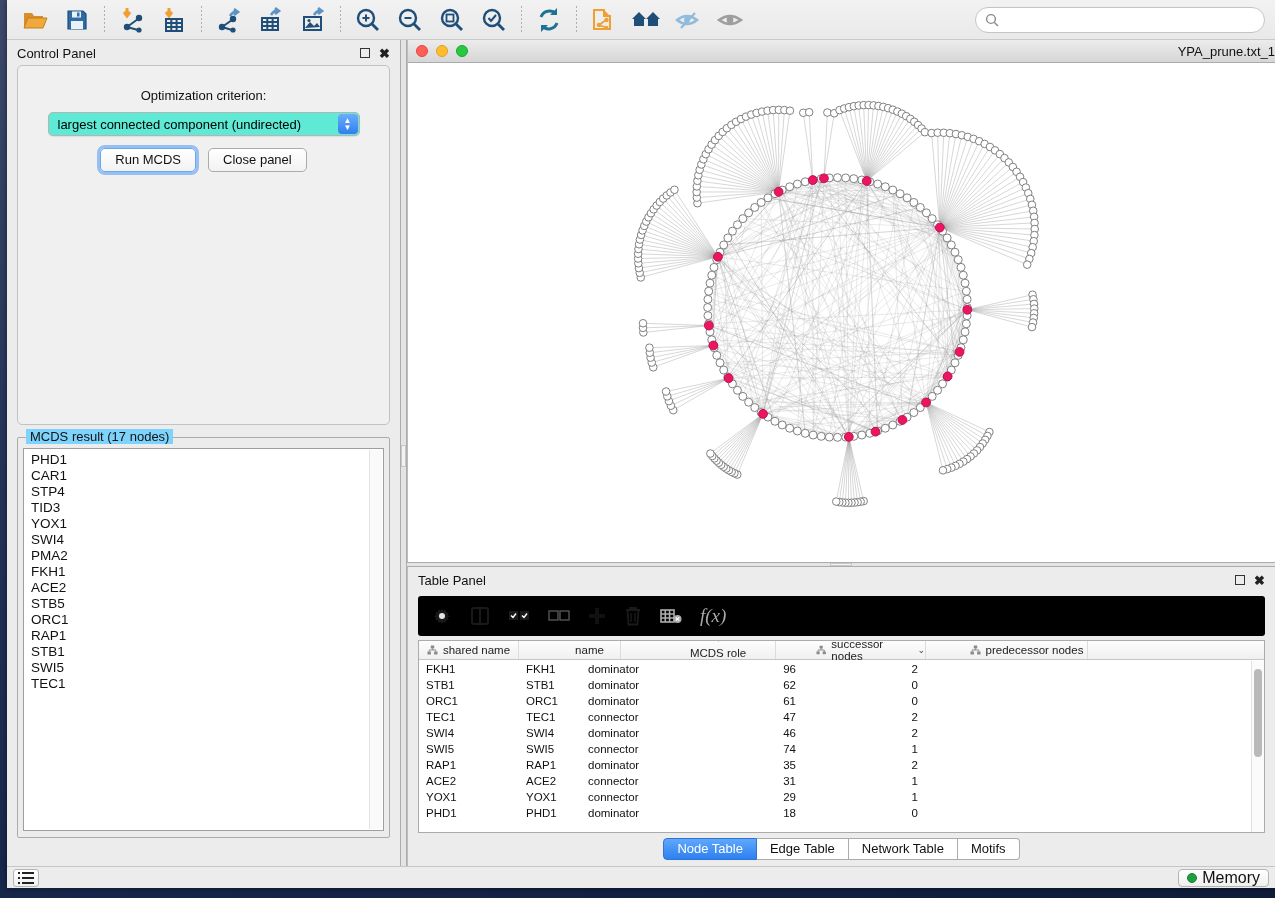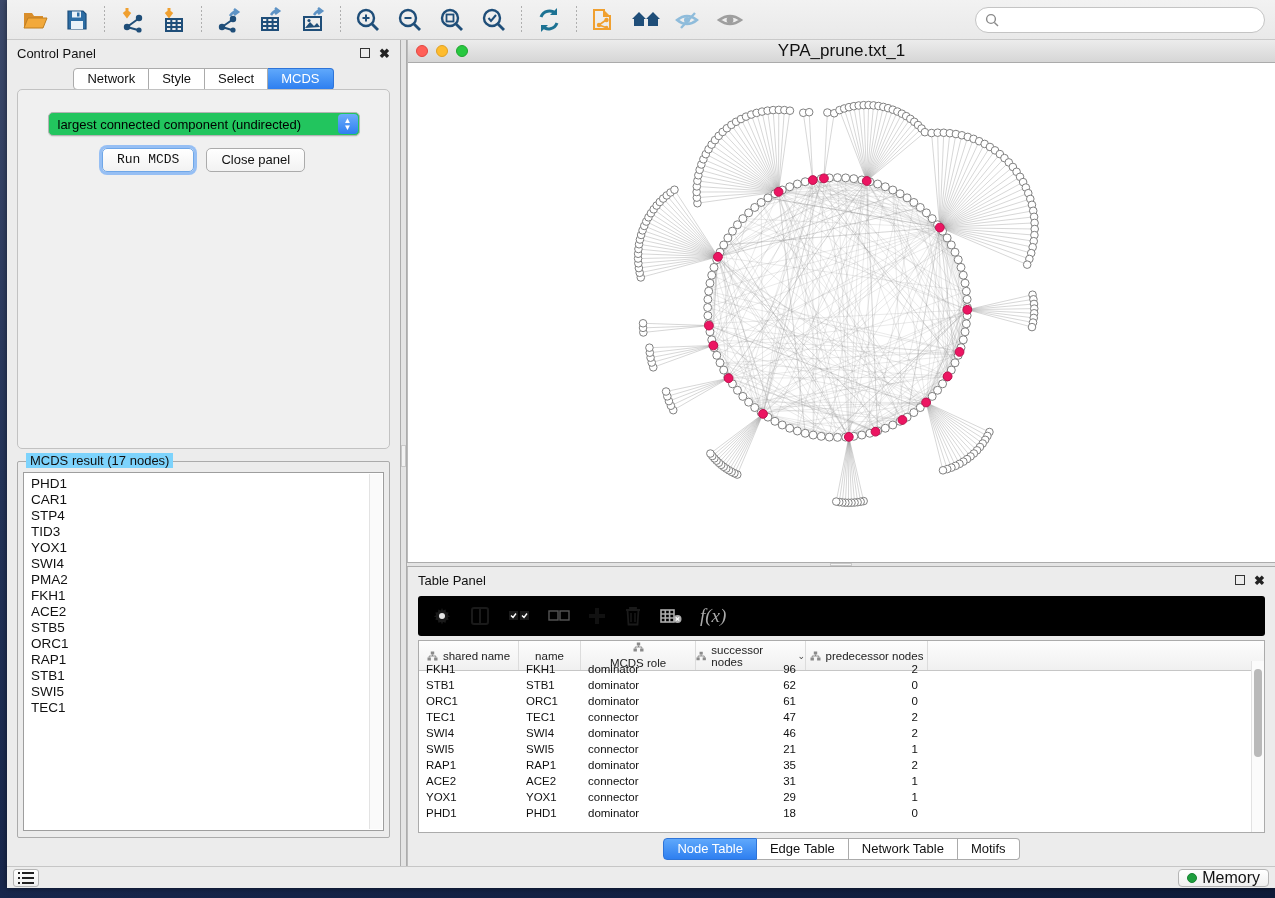--- a/index.html
+++ b/index.html
@@ -36,30 +36,30 @@
   .tabs-row { display:flex; justify-content:center; flex:0 0 auto; margin-top:2px; }
   .mac-tab { font-size:13px; color:#111; background:#FFF; border:1px solid #ABABAB; border-left-width:0;
     padding:2px 13px 3px; }
   .mac-tab:first-child { border-left-width:1px; border-radius:4px 0 0 4px; }
   .mac-tab:last-child { border-radius:0 4px 4px 0; }
   .mac-tab.active { background:linear-gradient(#5FA8FB,#2E7FF0); border-color:#2E74D8; color:#FFF; }
 
   .cp-content { margin:-1px 10px 0; height:360px; background:#F0F0F0; border:1px solid #C2C2C2;
     border-radius:5px; flex:0 0 auto; padding-top:22px; }
   .opt-label { text-align:center; font-size:13px; color:#111; margin-bottom:9px; }
-  .criterion-select { margin:0 auto; width:312px; height:24px; background:#22c55e; border:1px solid #B4B4B4;
+  .criterion-select { margin:0 auto; width:312px; height:24px; background:#5eead4; border:1px solid #B4B4B4;
     border-radius:5px; display:flex; align-items:center; position:relative; box-shadow:0 1px 1px rgba(0,0,0,.08); }
   .criterion-select .sel-text { flex:1; font-size:13px; padding-left:9px; white-space:nowrap; }
   .stepper { position:absolute; right:1px; top:1px; bottom:1px; width:20px; border-radius:4px;
     background:linear-gradient(#6CADFB,#2E7FF0); display:flex; flex-direction:column; align-items:center; justify-content:center; }
   .stepper span { color:#FFF; font-size:8px; line-height:7px; font-weight:bold; }
   .cp-buttons { display:flex; justify-content:center; gap:12px; margin-top:12px; }
   .mac-btn { font-size:13px; color:#111; background:linear-gradient(#FFFFFF,#F2F2F2); border:1px solid #ABABAB;
     border-radius:5px; padding:3px 14px 4px; }
-  .mac-btn.focus-ring { box-shadow:0 0 0 3px rgba(77,151,247,.55); border-color:#6FA7E8;font-family:Liberation Mono, monospace; }
+  .mac-btn.focus-ring { box-shadow:0 0 0 3px rgba(77,151,247,.55); border-color:#6FA7E8; }
 
   .result-fieldset { flex:1; margin:12px 10px 28px; border:1px solid #ABABAB; border-radius:2px;
     position:relative; padding:10px 5px 6px; min-height:0; }
   .result-legend { position:absolute; top:-9px; left:8px; background:#7dd3fc; padding:0 4px; font-size:13px; color:#111; }
   .result-list { width:100%; height:100%; background:#FFF; border:1px solid #9E9E9E; overflow:hidden;
     position:relative; padding:3px 0 0 7px; }
   .result-list .scroll-track { position:absolute; top:1px; bottom:1px; right:1px; width:13px;
     background:#FAFAFA; border-left:1px solid #E3E3E3; }
   .list-item { font-size:13.5px; color:#111; line-height:16px; }
 
@@ -74,34 +74,34 @@
 
   
   .net-window { flex:1; display:flex; flex-direction:column; min-height:0; border-left:1px solid #BBB; }
   .net-titlebar { height:23px; flex:0 0 auto; background:linear-gradient(#ECECEC,#D6D6D6); border-bottom:1px solid #ABABAB;
     display:flex; align-items:center; position:relative; padding:0 8px; }
   .traffic { display:flex; gap:8px; }
   .tl { width:12px; height:12px; border-radius:50%; }
   .tl.red { background:#FF5F57; border:1px solid #E2463F; }
   .tl.yellow { background:#FEBC2E; border:1px solid #E0A123; }
   .tl.green { background:#28C840; border:1px solid #1FA52F; }
-  .net-title { position:absolute; left:0; right:0; text-align:center; font-size:17px; color:#111; }
+  .net-title { position:absolute; left:0; right:0; text-align:right; font-size:13px; color:#111; }
   .net-canvas { flex:1; background:#FFF; position:relative; min-height:0; }
   .net-canvas svg { position:absolute; inset:0; width:100%; height:100%; }
 
   
   .table-panel { height:299px; flex:0 0 auto; display:flex; flex-direction:column; background:#ECECEC; border-left:1px solid #BBB; }
   .tp-toolbar { margin:3px 10px 0; height:40px; background:#000000; border-radius:3px;
     display:flex; align-items:center; gap:18px; padding:0 14px; flex:0 0 auto; }
   .tp-icon { display:flex; align-items:center; justify-content:center; }
   .fx-label { font-family:"Liberation Serif", serif; font-style:italic; font-size:19px; color:#A9A9A9; }
 
   .node-table { margin:4px 10px 0; flex:1; background:#FFF; border:1px solid #ABABAB; position:relative;
     overflow:hidden; min-height:0; }
-  .nt-header { display:flex; height:30px; background:linear-gradient(#FDFDFD,#F0F0F0); border-bottom:1px solid #C6C6C6; }
+  .nt-header { display:flex; height:19px; background:linear-gradient(#FDFDFD,#F0F0F0); border-bottom:1px solid #C6C6C6;gap:40px; }
   .nt-hcell { display:flex; align-items:center; justify-content:center; gap:5px; font-size:11.5px; color:#222;
     border-right:1px solid #DCDCDC; flex:0 0 auto; }
   .nt-hcell.filler { flex:1; border-right:none; }
   .sort-chevron { font-size:9px; color:#444; }
   .nt-body { position:absolute; top:20px; bottom:0; left:0; right:13px; overflow:hidden; }
   .nt-row { display:flex; height:16px; align-items:center; }
   .nt-cell { font-size:11.5px; color:#111; flex:0 0 auto; padding-left:7px; white-space:nowrap; }
   .nt-cell.num { text-align:right; padding-left:0; padding-right:10px; }
   .nt-scroll { position:absolute; top:20px; bottom:0; right:0; width:13px; background:#FBFBFB; border-left:1px solid #E2E2E2; }
   .nt-thumb { position:absolute; top:8px; left:2px; width:8px; height:88px; background:#B9B9B9; border-radius:4px; }
@@ -276,27 +276,22 @@
   <div class="main">
 
     <div class="control-panel">
       <div class="panel-header">
         <span class="panel-title">Control Panel</span>
         <span class="panel-header-icons">
           <span class="float-icon"></span>
           <span class="close-icon">✖</span>
         </span>
       </div>
-      <div class="tabs-row">
-          <div class="mac-tab">Network</div>
-          <div class="mac-tab">Style</div>
-          <div class="mac-tab">Select</div>
-          <div class="mac-tab active">MCDS</div>
-        </div>
       <div class="cp-content">
+        <div class="opt-label">Optimization criterion:</div>
         <div class="criterion-select">
           <span class="sel-text">largest connected component (undirected)</span>
           <span class="stepper">
               <span>▲</span>
               <span>▼</span>
             </span>
         </div>
         <div class="cp-buttons">
           <button class="mac-btn focus-ring">Run MCDS</button>
           <button class="mac-btn">Close panel</button>
@@ -1233,21 +1228,21 @@
                 <div class="nt-cell" style="width: 100px;">SWI4</div>
                 <div class="nt-cell" style="width: 62px;">SWI4</div>
                 <div class="nt-cell" style="width: 115px;">dominator</div>
                 <div class="nt-cell num" style="width: 110px;">46</div>
                 <div class="nt-cell num" style="width: 122px;">2</div>
               </div>
               <div class="nt-row">
                 <div class="nt-cell" style="width: 100px;">SWI5</div>
                 <div class="nt-cell" style="width: 62px;">SWI5</div>
                 <div class="nt-cell" style="width: 115px;">connector</div>
-                <div class="nt-cell num" style="width: 110px;">21</div>
+                <div class="nt-cell num" style="width: 110px;">74</div>
                 <div class="nt-cell num" style="width: 122px;">1</div>
               </div>
               <div class="nt-row">
                 <div class="nt-cell" style="width: 100px;">RAP1</div>
                 <div class="nt-cell" style="width: 62px;">RAP1</div>
                 <div class="nt-cell" style="width: 115px;">dominator</div>
                 <div class="nt-cell num" style="width: 110px;">35</div>
                 <div class="nt-cell num" style="width: 122px;">2</div>
               </div>
               <div class="nt-row">

